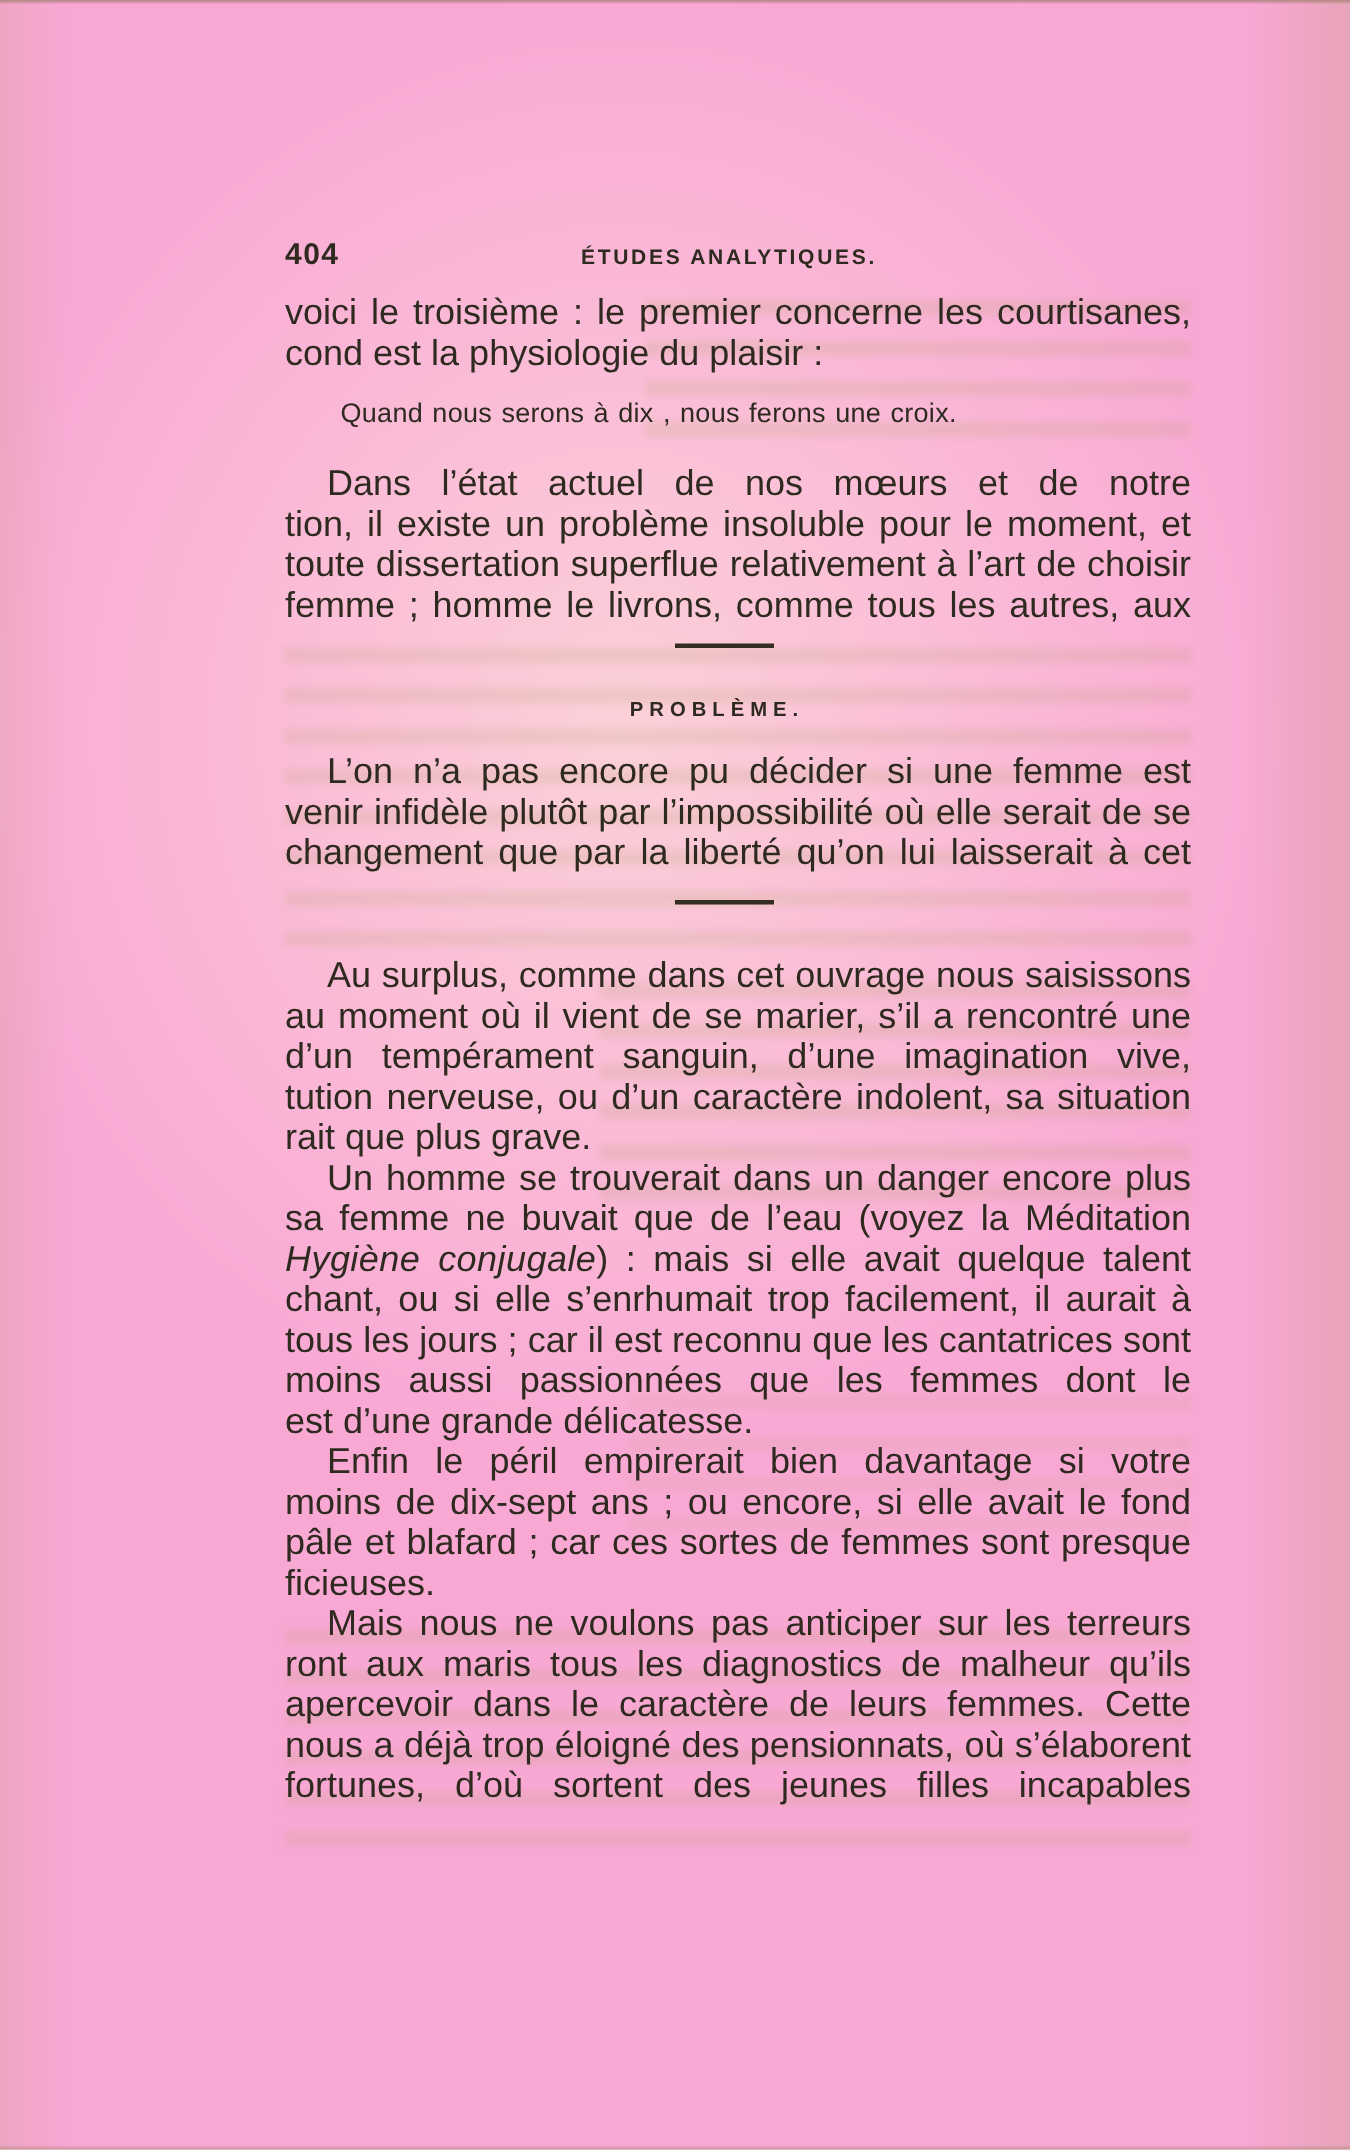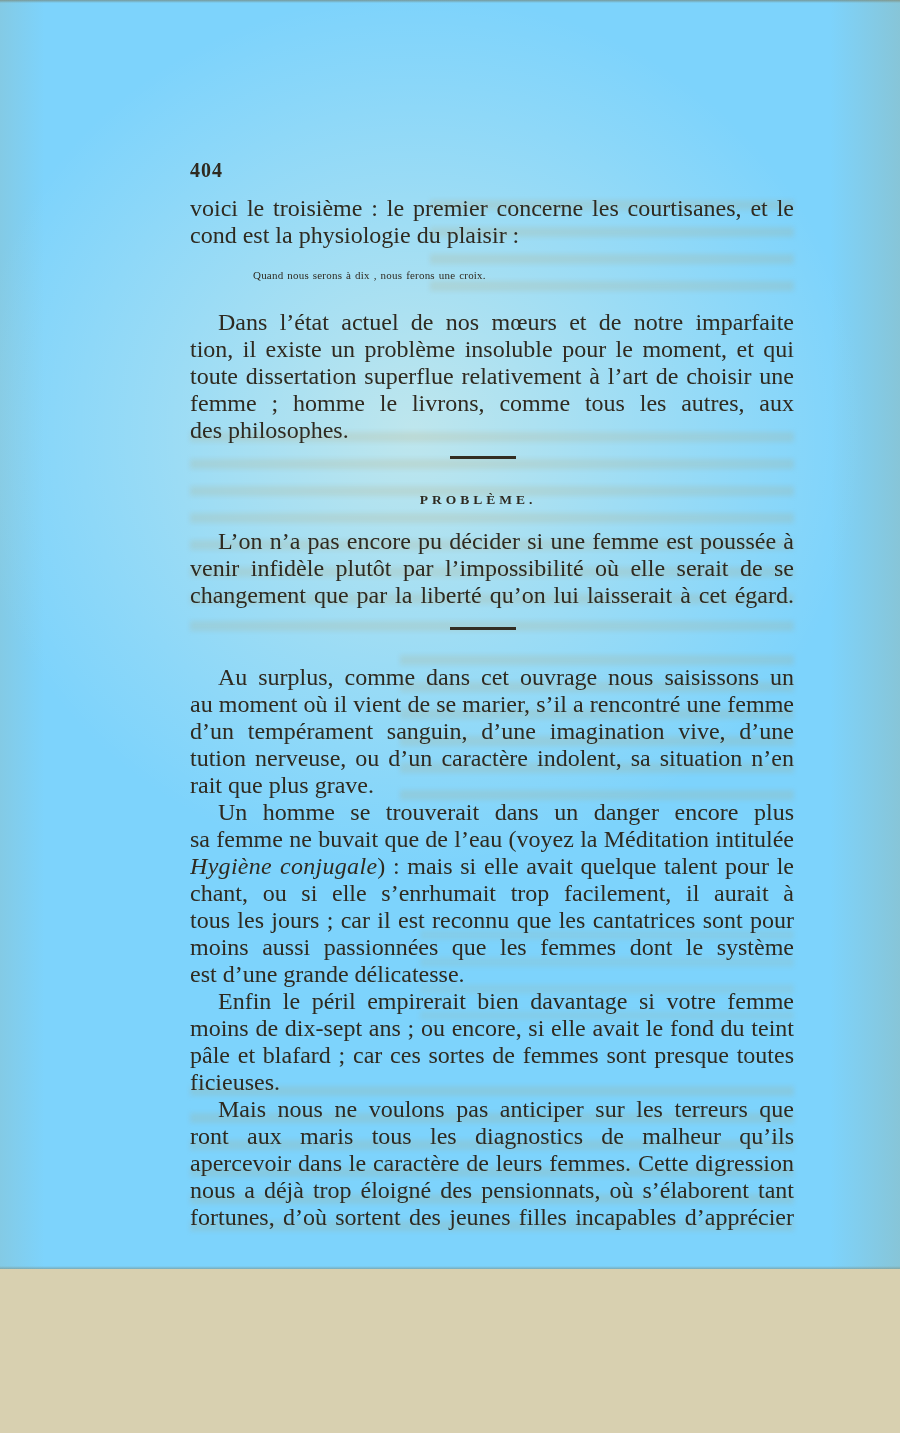--- a/index.html
+++ b/index.html
@@ -1,19 +1,19 @@
 <!DOCTYPE html>
 <html><head>
 <meta charset="utf-8">
 <style>
   html,body{margin:0;padding:0;background:#d8d0b0;}
   .page{
-    position:relative;width:900px;height:1269px;overflow:hidden;
-    background:#7dd3fc;
-    font-family:Liberation Serif, serif;
+    position:relative;width:900px;height:1433px;overflow:hidden;
+    background:#f9a8d4;
+    font-family:Liberation Sans, sans-serif;
     color:#2f2a20;
   }
   .texture{
     position:absolute;inset:0;pointer-events:none;
     background:
       radial-gradient(ellipse 70% 48% at 46% 34%, rgba(255,249,222,0.50), rgba(255,249,222,0) 72%),
       linear-gradient(to left, rgba(170,148,88,0.22), rgba(170,148,88,0) 70px),
       linear-gradient(to right, rgba(170,148,88,0.14), rgba(170,148,88,0) 45px),
       linear-gradient(to bottom, rgba(110,95,60,0.50) 0, rgba(110,95,60,0) 3px),
       linear-gradient(to top, rgba(110,95,60,0.35) 0, rgba(110,95,60,0) 3px);
@@ -35,21 +35,21 @@
   .pagenum{position:absolute;left:0;top:-4px;font-size:20px;font-weight:bold;letter-spacing:1px;}
   .runtitle{display:block;text-align:center;font-size:14px;font-weight:bold;letter-spacing:1.8px;transform:translateX(-6px);white-space:nowrap;}
 
   .para{font-size:24px;line-height:27px;}
   .tline{text-align:justify;text-align-last:justify;height:27px;overflow:hidden;}
   .tline.left{text-align:center;text-align-last:left;}
   .para.indent .tline:first-child{text-indent:28px;}
   .para i{font-style:italic;letter-spacing:.3px;}
 
   .p-intro{margin-top:14px;}
-  .citation{margin-top:17px;margin-left:63px;font-size:11px;line-height:19px;letter-spacing:.2px;word-spacing:1px;white-space:nowrap;}
+  .citation{margin-top:17px;margin-left:37px;font-size:18px;line-height:19px;letter-spacing:.2px;word-spacing:1px;white-space:nowrap;}
   .p-moeurs{margin-top:24px;}
   .rule{height:3px;width:66px;background:#332d22;margin:12px auto 0;transform:translateX(-9px);}
   .rule.r2{margin-top:18px;}
   .heading{margin-top:32px;line-height:18px;text-align:center;font-size:13.5px;font-weight:bold;letter-spacing:4px;transform:translateX(-14px);}
   .p-probleme{margin-top:19px;}
   .p-surplus{margin-top:34px;}
 </style>
 </head>
 <body>
 
@@ -58,35 +58,35 @@
   <div class="ghost g1"></div>
   <div class="ghost g2"></div>
   <div class="ghost g3"></div>
   <div class="ghost g4"></div>
   <div class="ghost g5"></div>
 
   <div class="textcol">
 
     <div class="header">
       <span class="pagenum">404</span>
+      <span class="runtitle">ÉTUDES ANALYTIQUES.</span>
     </div>
 
     <div class="para p-intro">
         <div class="tline">voici le troisième : le premier concerne les courtisanes, et le se-</div>
         <div class="tline left">cond est la physiologie du plaisir :</div>
       </div>
 
     <div class="citation">Quand nous serons à dix , nous ferons une croix.</div>
 
     <div class="para indent p-moeurs">
         <div class="tline">Dans l’état actuel de nos mœurs et de notre imparfaite civilisa-</div>
         <div class="tline">tion, il existe un problème insoluble pour le moment, et qui rend</div>
         <div class="tline">toute dissertation superflue relativement à l’art de choisir une</div>
         <div class="tline">femme ; homme le livrons, comme tous les autres, aux méditations</div>
-        <div class="tline left">des philosophes.</div>
       </div>
 
     <div class="rule"></div>
 
     <div class="heading">PROBLÈME.</div>
 
     <div class="para indent p-probleme">
         <div class="tline">L’on n’a pas encore pu décider si une femme est poussée à de-</div>
         <div class="tline">venir infidèle plutôt par l’impossibilité où elle serait de se livrer au</div>
         <div class="tline">changement que par la liberté qu’on lui laisserait à cet égard.</div>

